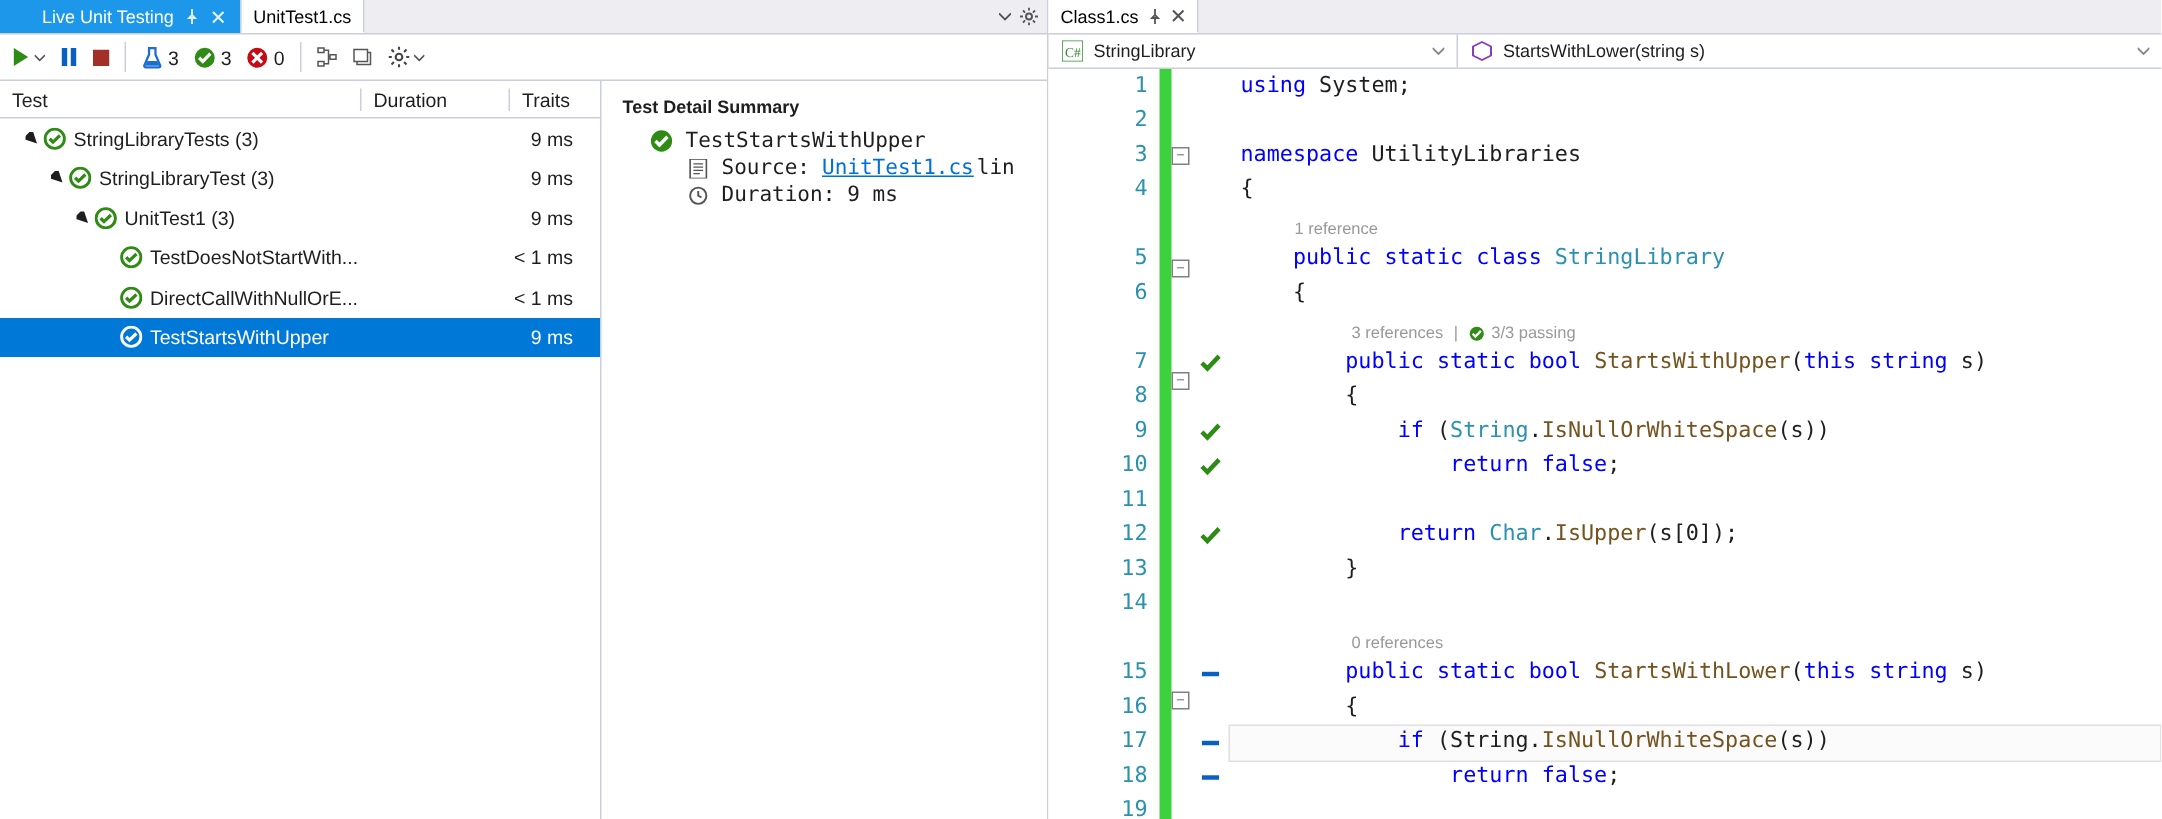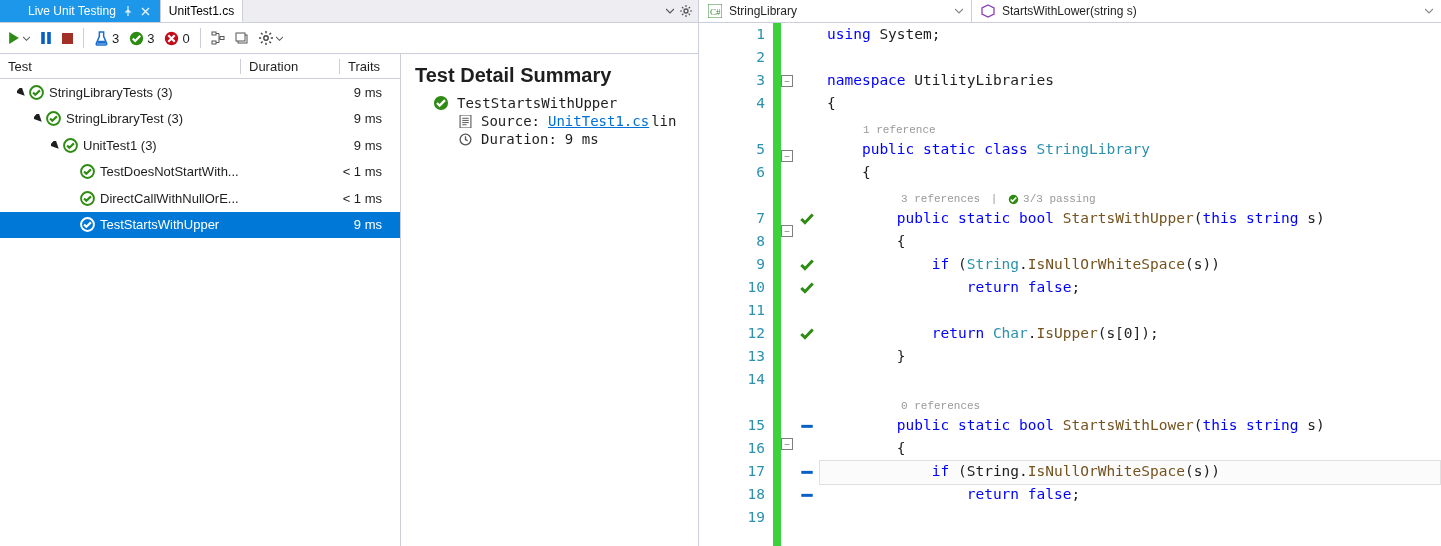--- a/index.html
+++ b/index.html
@@ -48,21 +48,21 @@
   .row{display:flex;align-items:center;height:26.5px;font-size:13px;}
   .row .ind{flex:0 0 auto;}
   .row .tw{width:12px;display:flex;align-items:center;justify-content:center;flex:0 0 auto;}
   .row .ico{width:18px;display:flex;align-items:center;justify-content:center;flex:0 0 auto;}
   .row .name{flex:1;padding-left:4px;white-space:nowrap;overflow:hidden;text-overflow:ellipsis;}
   .row .dur{width:90px;text-align:right;padding-right:18px;}
   .row.sel{background:var(--vs-sel);color:#fff;}
   .cnt{color:#1e1e1e;}
 
   .detail{flex:1;padding:10px 14px;font-size:14px;}
-  .detail h1{margin:0 0 8px 0;font-size:20px;font-weight:600;}
+  .detail h1{margin:0 0 8px 0;font-size:12px;font-weight:600;}
   .d-row{display:flex;align-items:center;gap:8px;margin:2px 0 2px 18px;font-family:Consolas,monospace;font-size:14px;}
   .d-ico{width:16px;display:flex;justify-content:center;}
   a.link{color:var(--link);text-decoration:underline;font-family:Consolas,monospace;}
 
   
   .right{flex:1;display:flex;flex-direction:column;min-width:0;}
   .right-tabs{height:22px;display:flex;align-items:stretch;background:var(--panel-bg);border-bottom:1px solid var(--border);}
   .nav-bar{height:22px;display:flex;border-bottom:1px solid var(--border);font-size:12px;}
   .nav-cell{display:flex;align-items:center;gap:6px;padding:0 8px;border-right:1px solid var(--border);min-width:0;}
   .nav-cell:last-child{border-right:none;}
@@ -72,21 +72,21 @@
   .editor{flex:1;display:flex;font-family:Consolas,monospace;font-size:14.5px;line-height:23px;overflow:hidden;background:#fff;}
   .gutter-num{width:74px;text-align:right;color:#2b91af;padding-right:8px;box-sizing:border-box;background:#fff;position:relative;}
   .gutter-fold{width:14px;position:relative;}
   .gutter-live{width:8px;background:#3bd23b;position:relative;}
   .gutter-cov{width:24px;position:relative;}
   .gline{position:relative;height:23px;}
   .gline.lightbulb::after{content:"";position:absolute;left:-10px;top:4px;width:10px;height:14px;background:radial-gradient(circle at 50% 35%,#ffe477 55%,#d9a300 56%);border-radius:50% 50% 45% 45%;}
   .fold-box{width:10px;height:10px;border:1px solid #808080;display:flex;align-items:center;justify-content:center;font-size:9px;line-height:8px;color:#808080;background:#fff;margin:6px 0 0 0;}
   .cov-ico{display:flex;align-items:center;justify-content:center;height:23px;}
   .code{flex:1;position:relative;white-space:pre;}
-  .codelens{position:absolute;font-size:11px;color:var(--codelens);font-family:Liberation Mono, monospace;display:flex;align-items:center;gap:4px;text-align:center;}
+  .codelens{position:absolute;font-size:11px;color:var(--codelens);font-family:Liberation Sans, sans-serif;display:flex;align-items:center;gap:4px;text-align:center;}
   .k{color:var(--keyword);}
   .t{color:var(--type);}
   .c{color:var(--call);}
   .caret-line{position:absolute;left:0;right:0;height:23px;border:1px solid #e0e0e0;background:rgba(200,200,200,.08);pointer-events:none;}
 
 </style>
 </head>
 <body>
 
 <div class="left">
@@ -317,20 +317,35 @@
             </svg>
           </span>
         <span>Duration:</span>
         <span>9 ms</span>
       </div>
     </div>
   </div>
 </div>
 
 <div class="right">
+  <div class="right-tabs">
+    <div class="tab active-file" style="border-bottom:1px solid #fff;">
+      <span>Class1.cs</span>
+      <span>
+          <svg width="10" height="10" viewBox="0 0 10 10">
+            <path d="M5 0v4l2 2H3l2-2V0zM5 6v4" stroke="#555" stroke-width="1.2" fill="none"></path>
+          </svg>
+        </span>
+      <span>
+          <svg width="9" height="9" viewBox="0 0 9 9">
+            <path d="M1 1l7 7M8 1L1 8" stroke="#555" stroke-width="1.4"></path>
+          </svg>
+        </span>
+    </div>
+  </div>
 
   <div class="nav-bar">
     <div class="nav-cell" style="width:256px">
       <span class="nc-ico">
           <svg width="14" height="14" viewBox="0 0 14 14">
             <rect x="0" y="0" width="14" height="14" fill="#fff" stroke="#388a34"></rect>
             <text x="2" y="11" font-size="9" font-family="Segoe UI" fill="#388a34">C#</text>
           </svg>
         </span>
       <span>StringLibrary</span>

